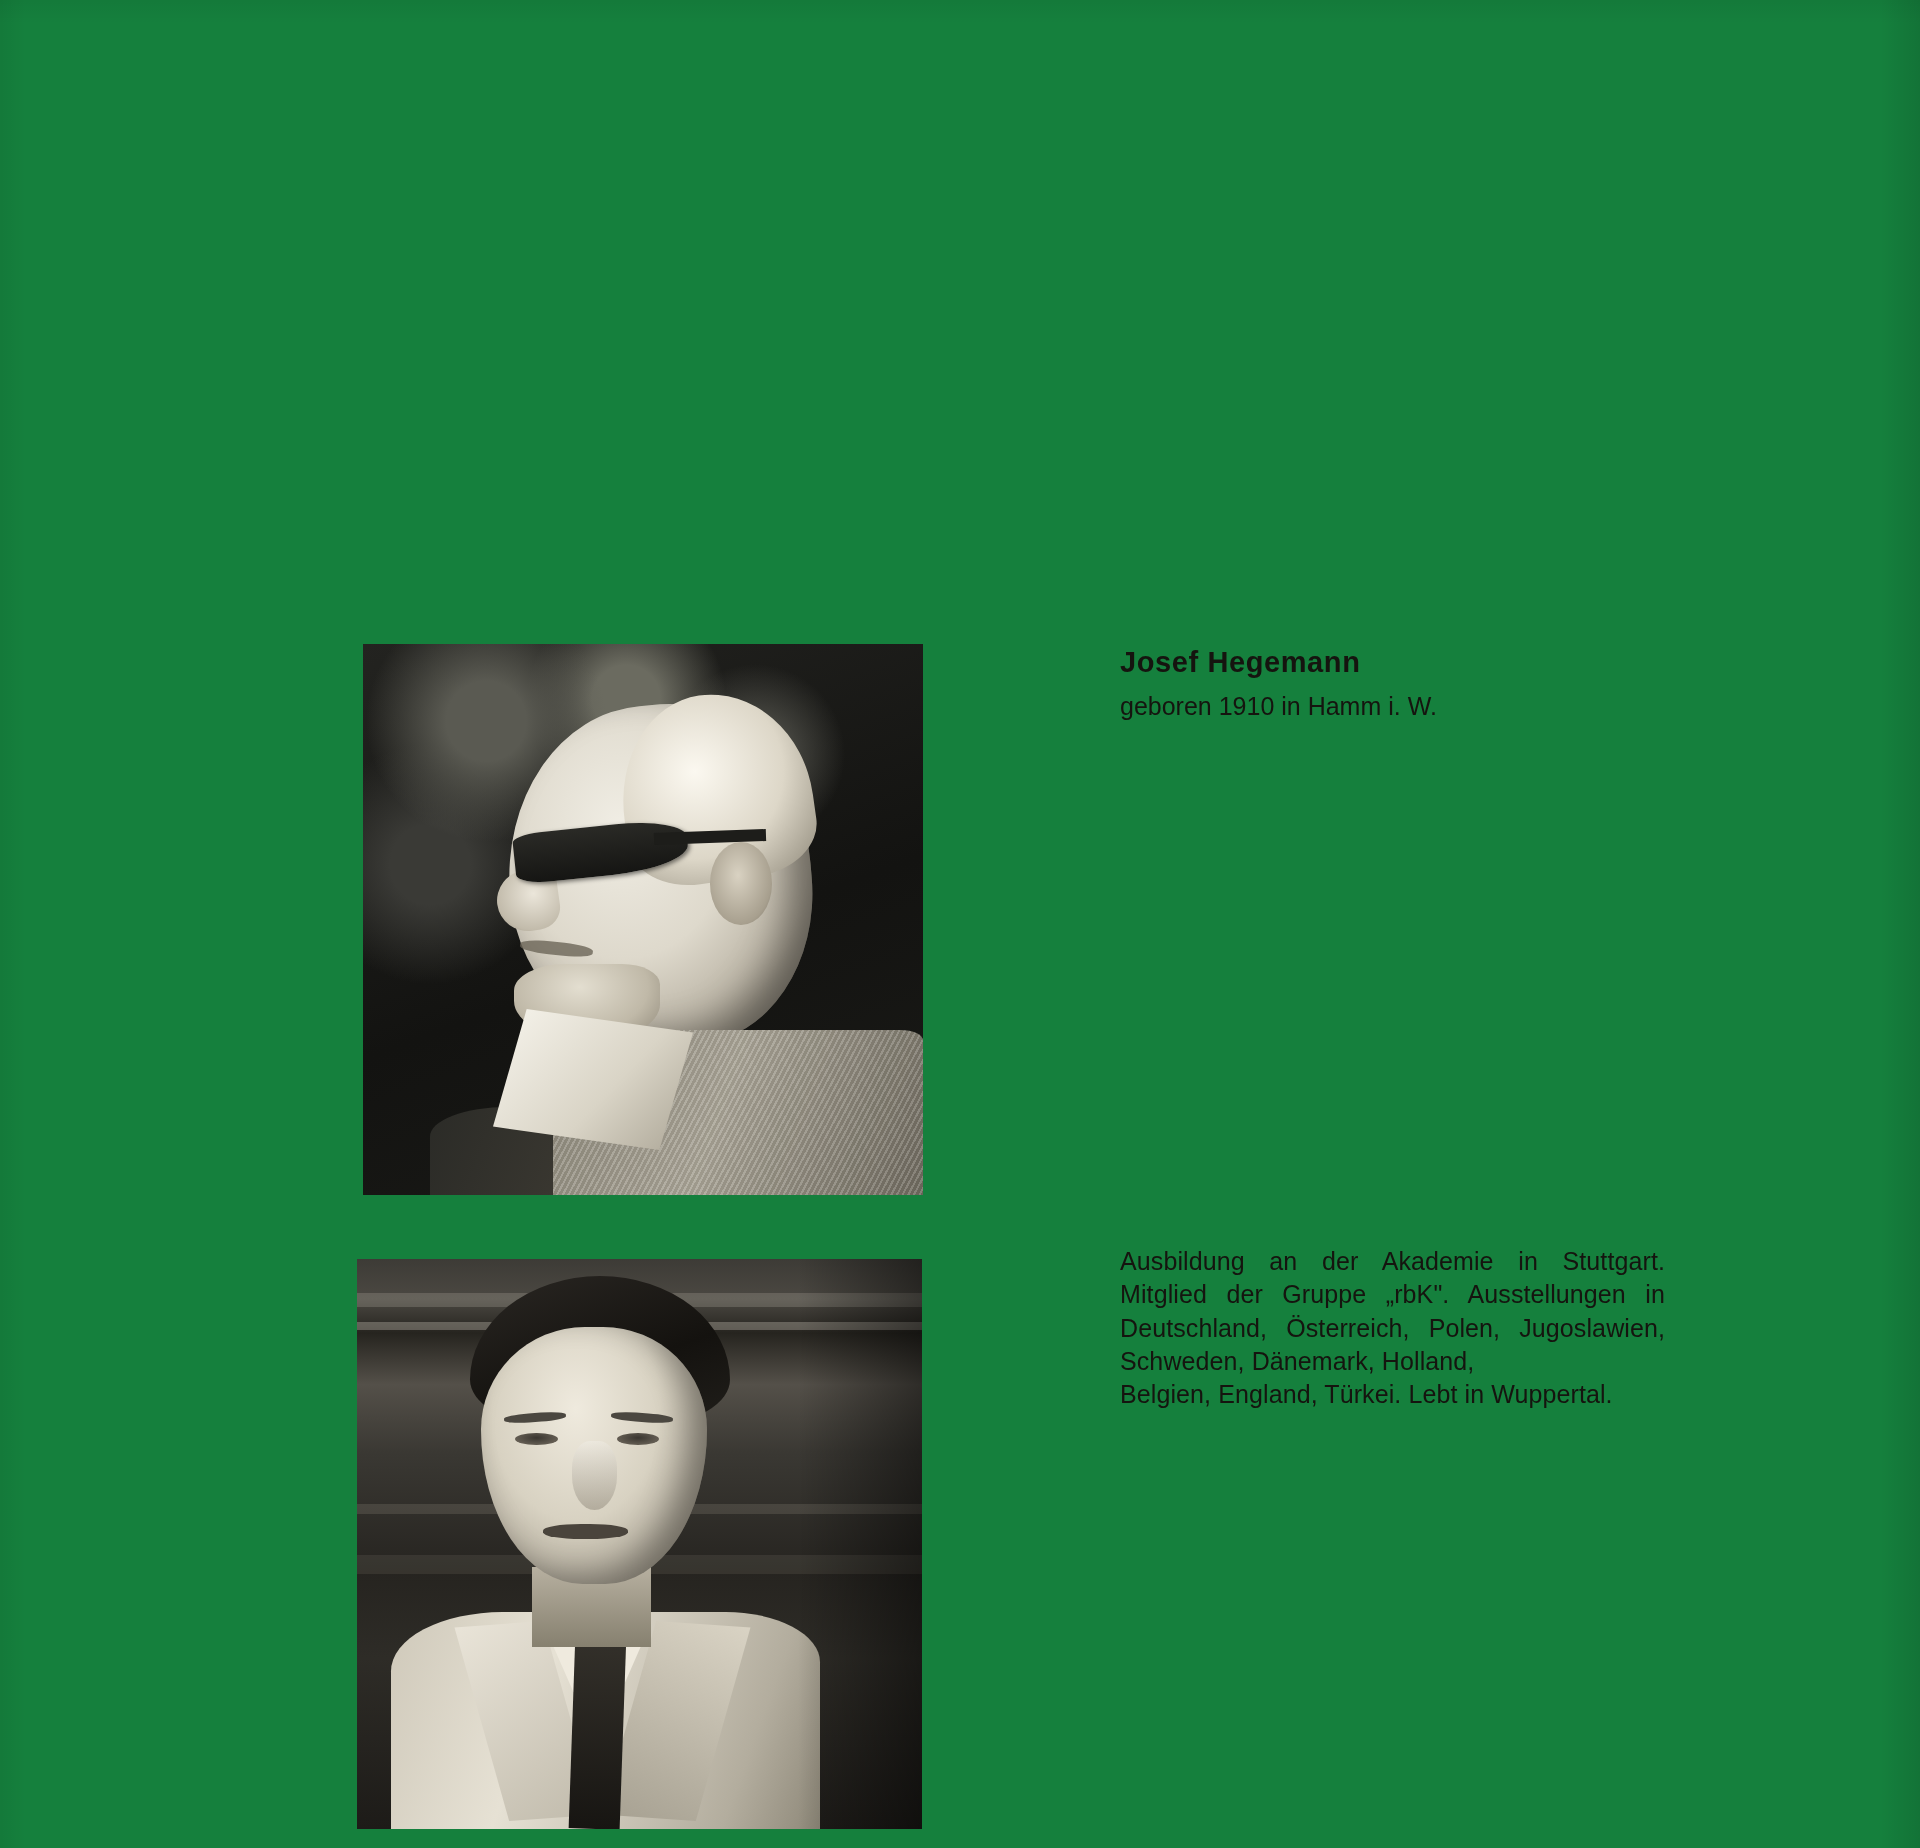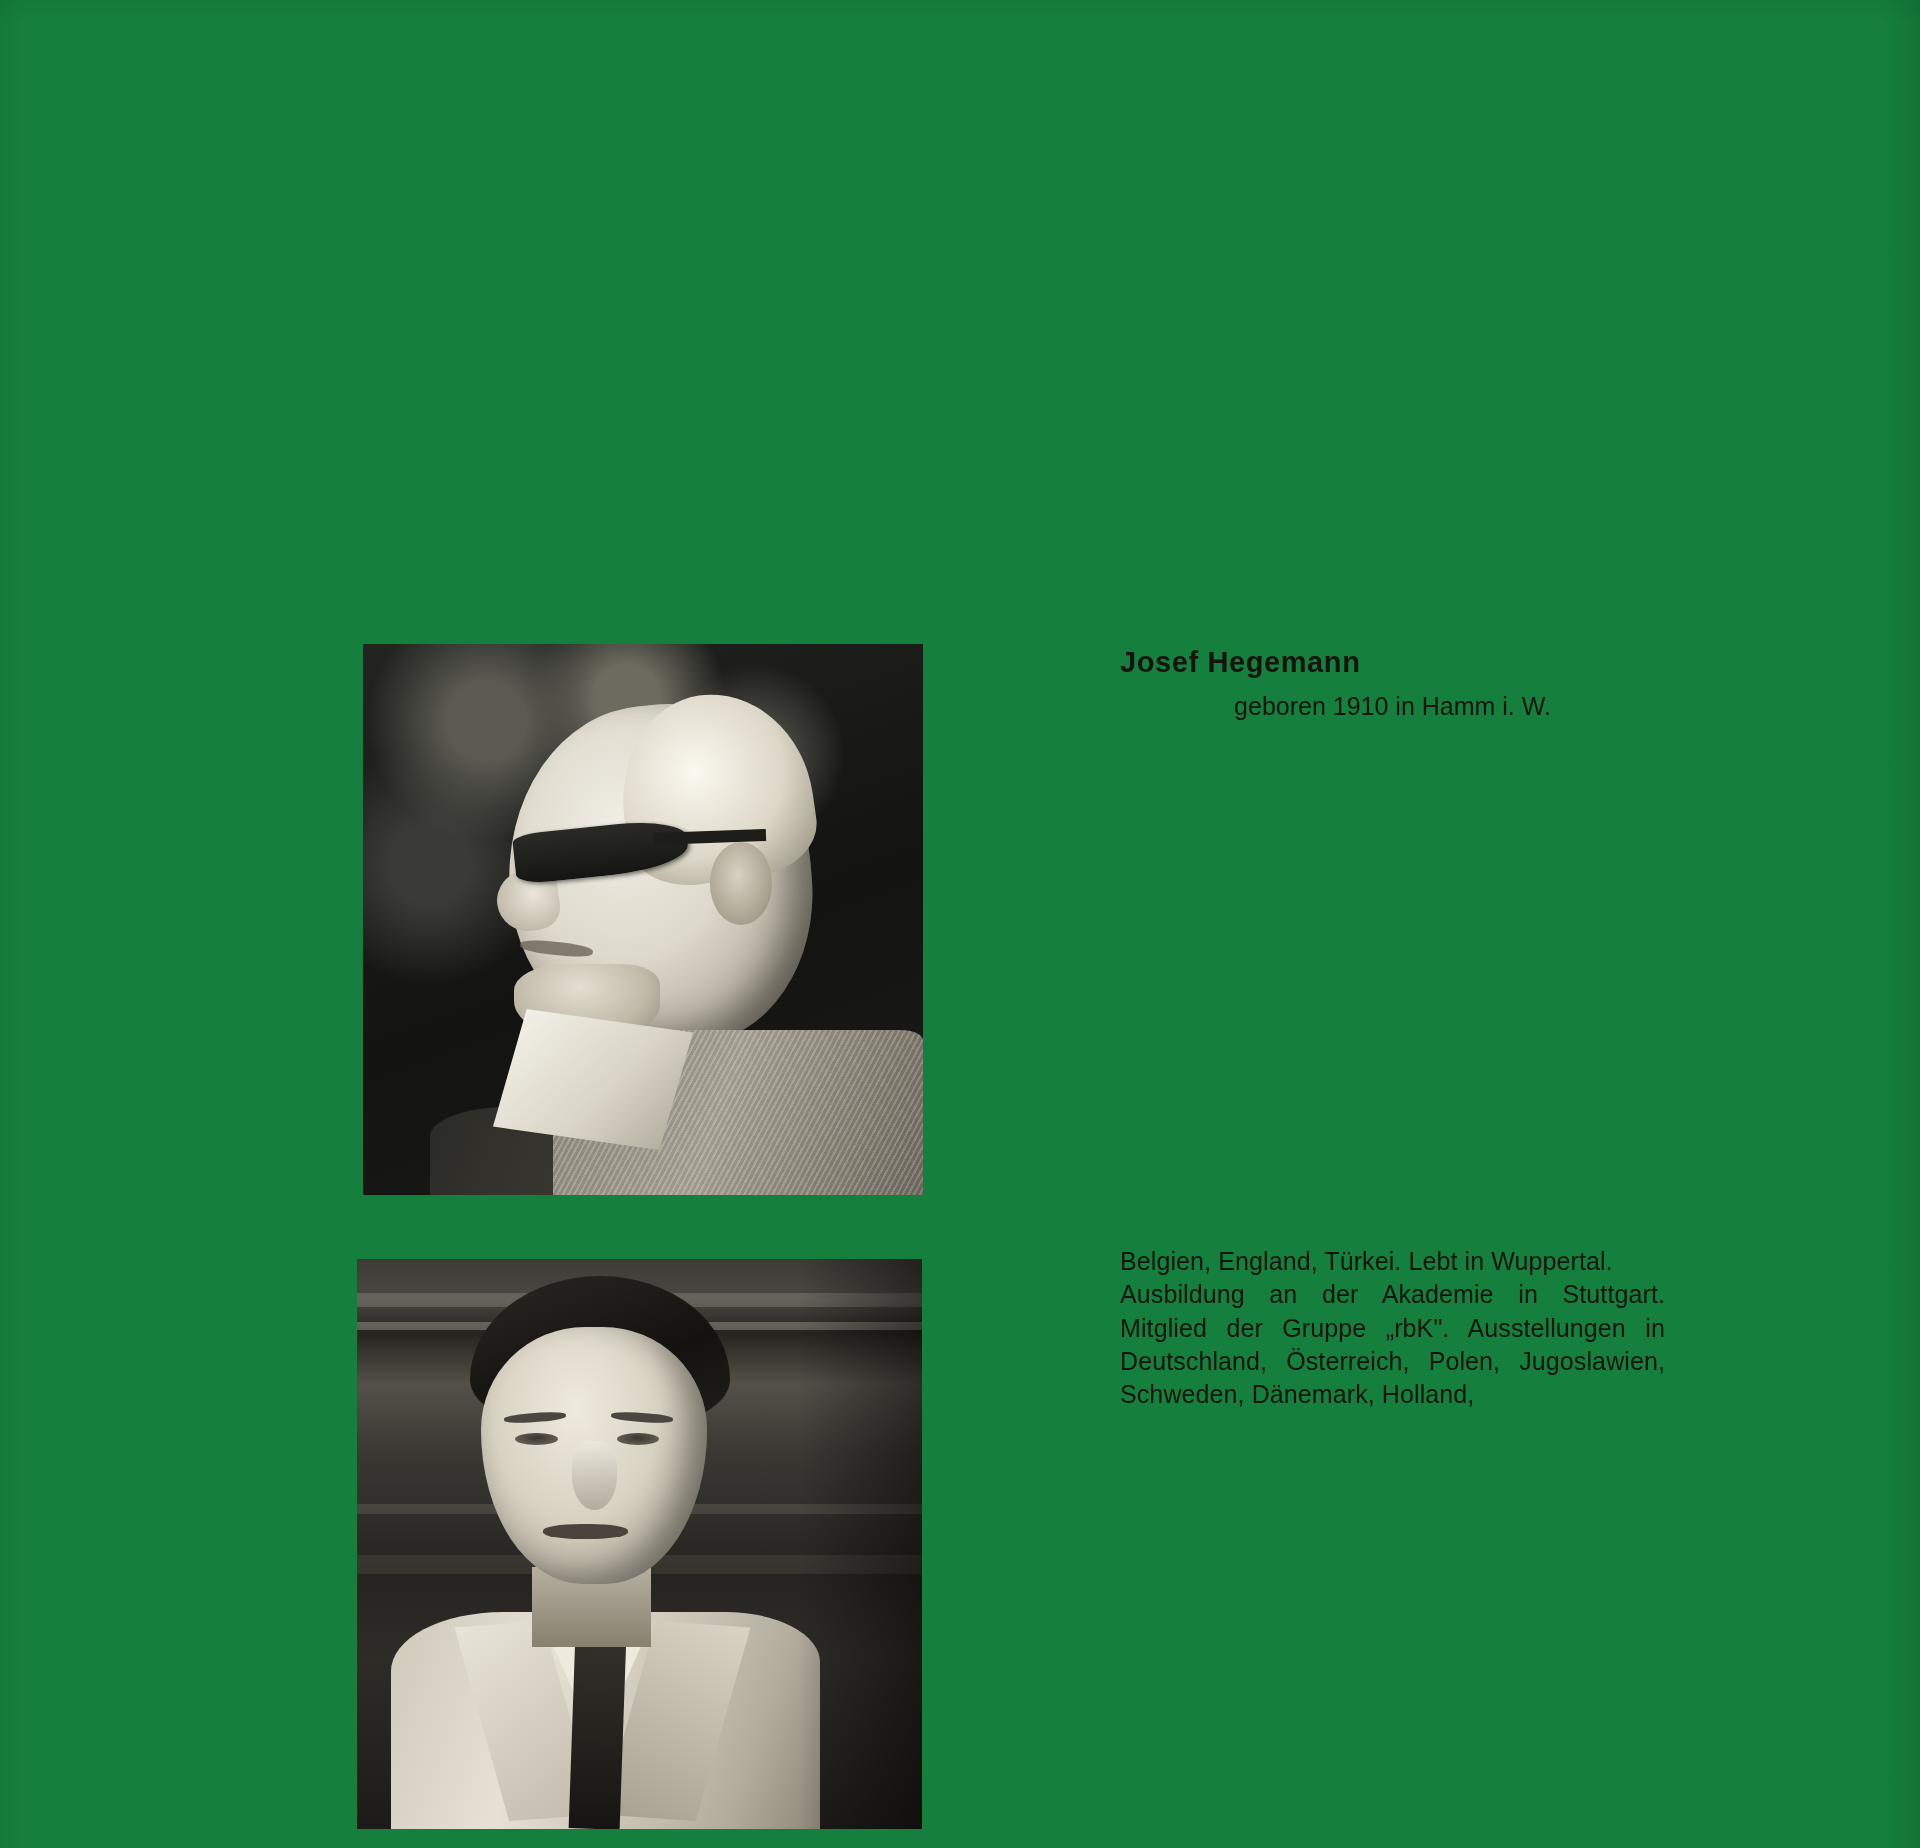--- a/index.html
+++ b/index.html
@@ -328,21 +328,21 @@
 
   .bio-name {
     font-size: 29px;
     font-weight: bold;
     letter-spacing: 0.6px;
     margin: 0 0 10px 0;
     line-height: 1.2;
   }
   .bio-born {
     font-size: 25px;
-    text-align: center;
+    text-align: left;
     margin: 0 0 4px 0;
     line-height: 1.35;
   }
   .bio-body {
     font-size: 25px;
     line-height: 1.33;
     text-align: justify;
     margin: 0;
     letter-spacing: 0.1px;
   }
@@ -392,16 +392,16 @@
     <div class="p2-mouth"></div>
     <div class="p2-dark-right"></div>
   </div>
 
   <div class="text-col" id="bio-hegemann">
     <h2 class="bio-name">Josef Hegemann</h2>
     <p class="bio-born">geboren 1910 in Hamm i. W.</p>
   </div>
 
   <div class="text-col" id="bio-hermann">
+    <p class="bio-body">Ausbildung an der Akademie in Stuttgart. Mitglied der Gruppe „rbK". Ausstellungen in Deutschland, Österreich, Polen, Jugoslawien, Schweden, Dänemark, Holland,</p>
     <p class="bio-body">Belgien, England, Türkei. Lebt in Wuppertal.</p>
-    <p class="bio-body">Ausbildung an der Akademie in Stuttgart. Mitglied der Gruppe „rbK". Ausstellungen in Deutschland, Österreich, Polen, Jugoslawien, Schweden, Dänemark, Holland,</p>
   </div>
 </div>
 
 </body></html>

